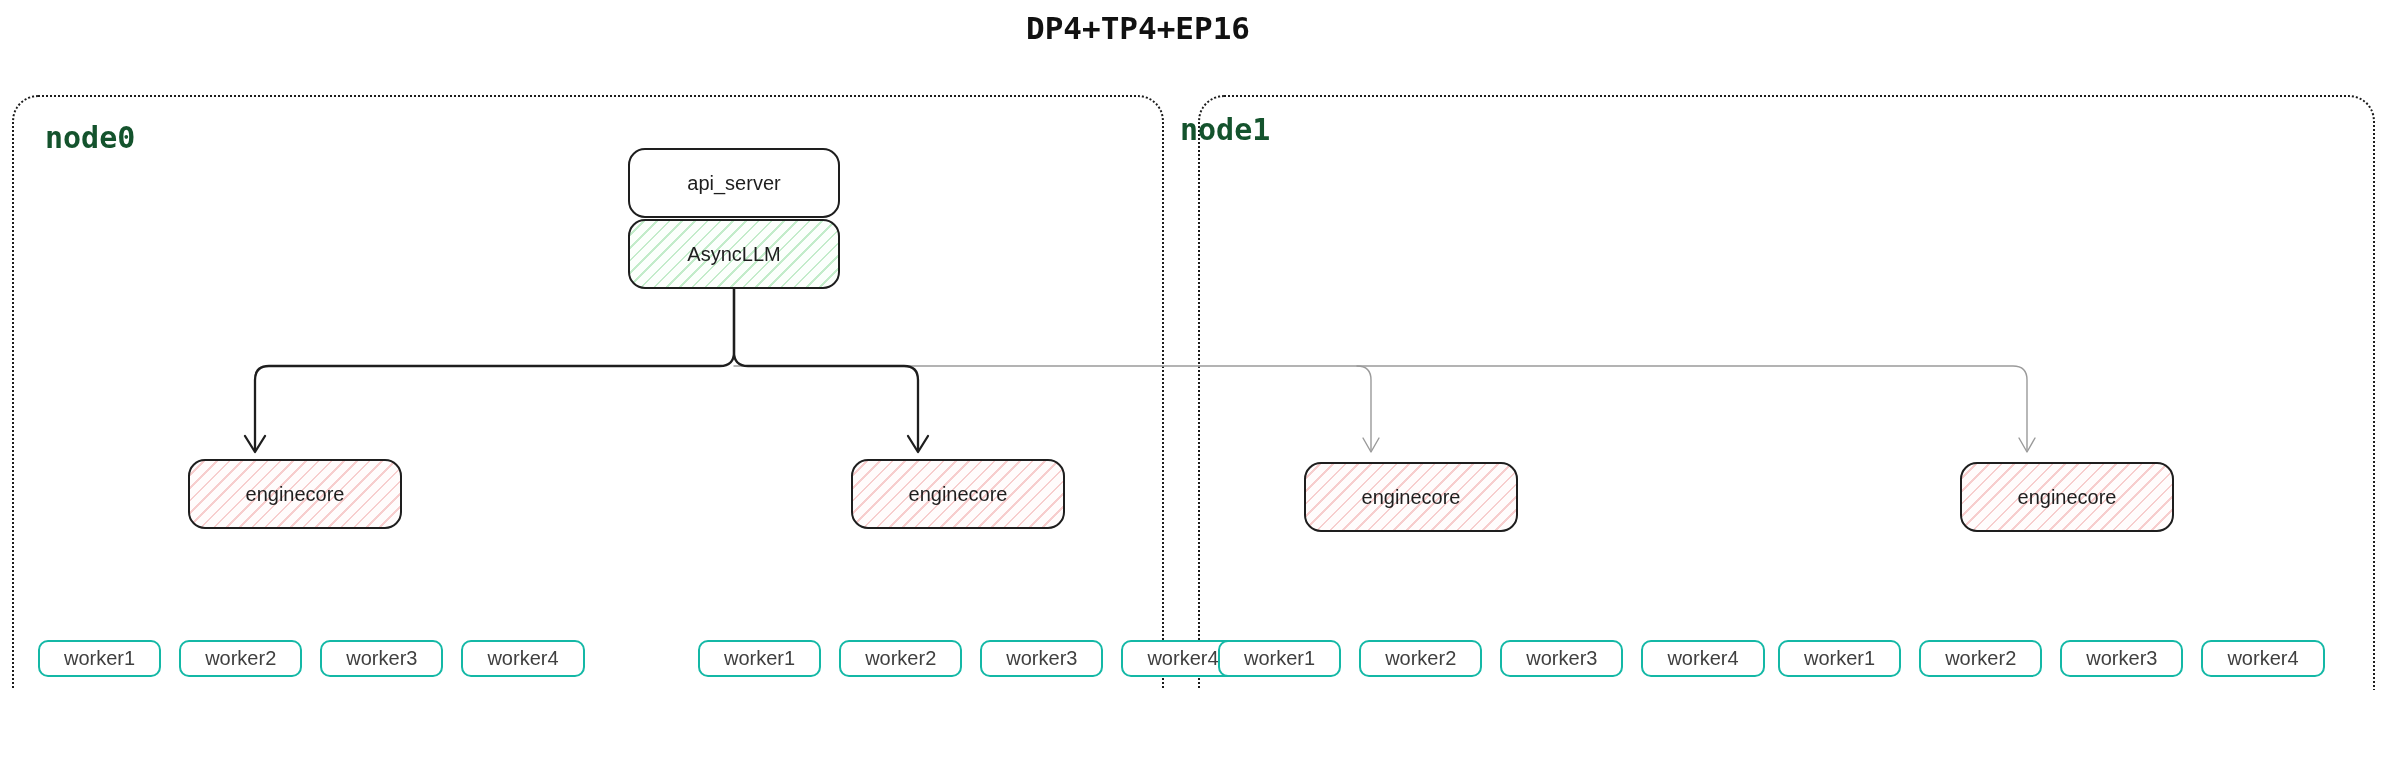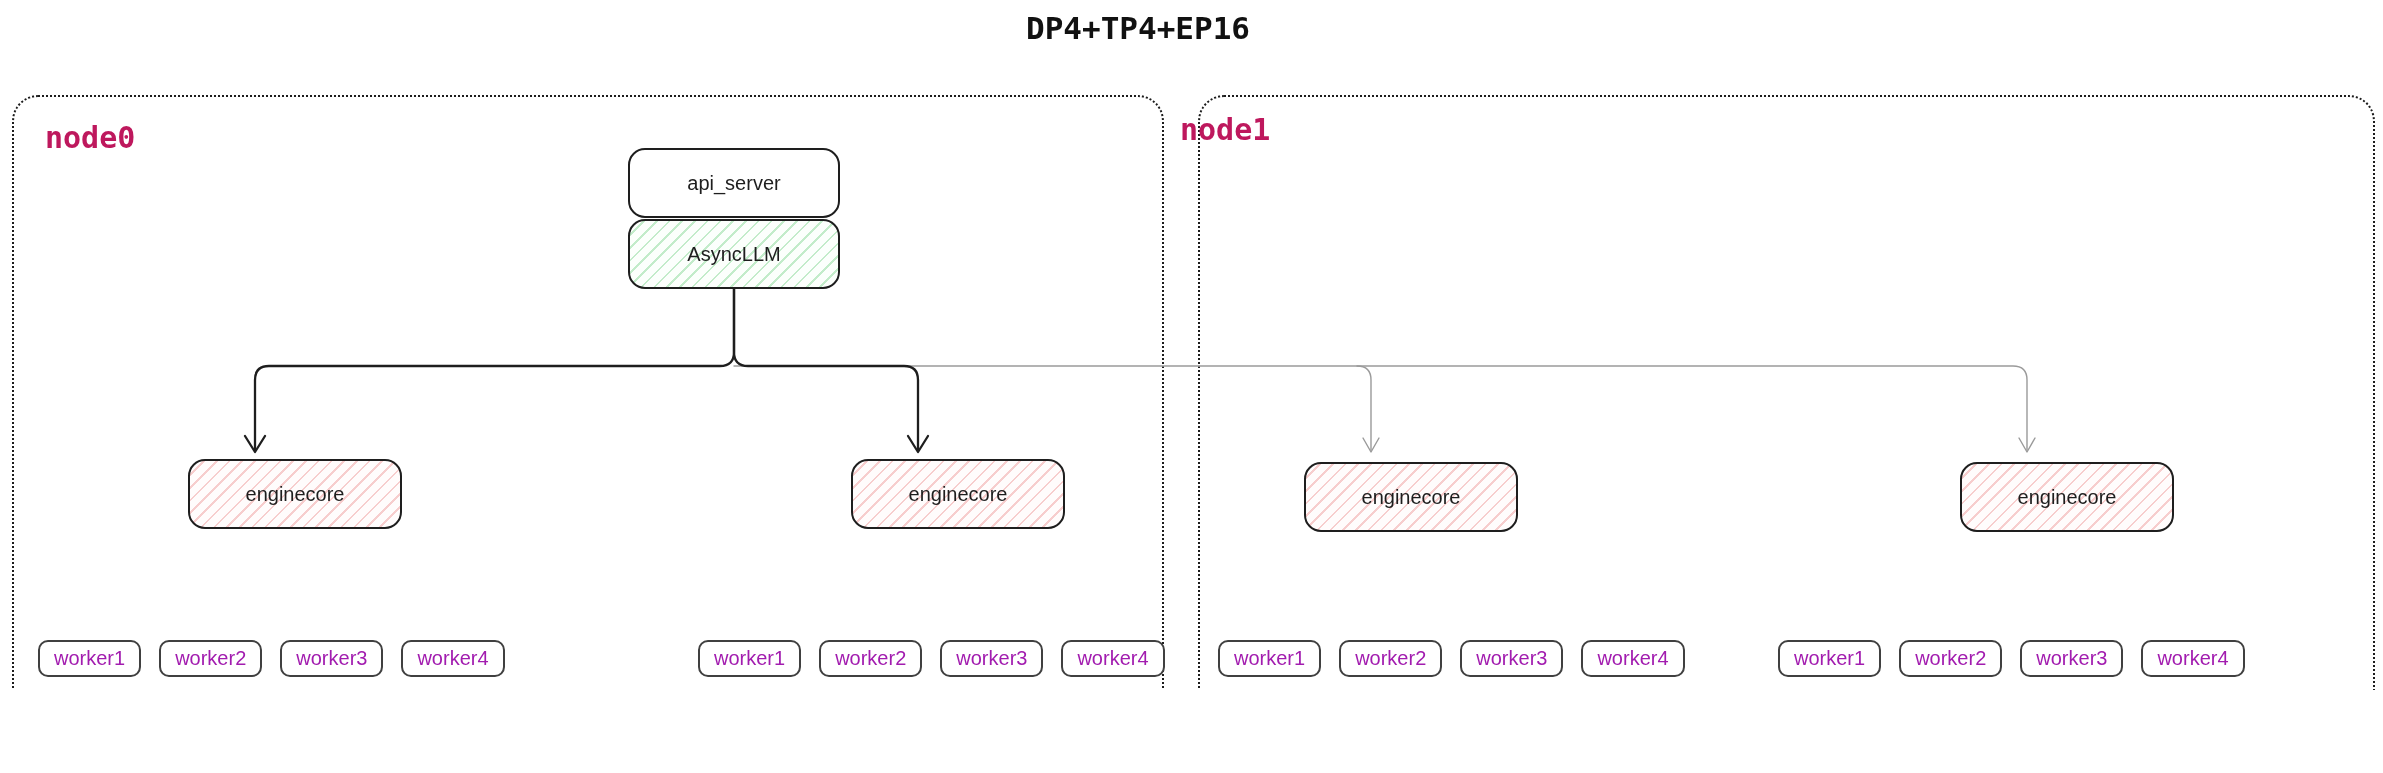--- a/index.html
+++ b/index.html
@@ -23,21 +23,21 @@
     position:absolute;
     border:2.5px dotted #1c1c1c;
     border-radius:26px;
     background:transparent;
   }
   .node-frame.node0 { left:12px;   top:95px; width:1152px; height:663px; }
   .node-frame.node1 { left:1198px; top:95px; width:1177px; height:648px; }
   .node-label {
     position:absolute;
     font-family:"DejaVu Sans Mono", monospace;
-    font-size:30px; font-weight:700; color:#be185d;
+    font-size:30px; font-weight:700; color:#14532d;
   }
   .node-label.n0 { left:45px;   top:120px; }
   .node-label.n1 { left:1180px; top:112px; }
   .shape {
     position:absolute; z-index:2;
     display:flex; align-items:center; justify-content:center;
     border:2px solid #1e1e1e;
     border-radius:17px;
     background:#ffffff;
     font-size:20px; color:#1e1e1e;
@@ -65,25 +65,25 @@
   .worker-row {
     position:absolute; top:640px; z-index:2;
     display:flex; gap:18px;
   }
   .worker-row.g1 { left:38px; }
   .worker-row.g2 { left:698px; }
   .worker-row.g3 { left:1218px; }
   .worker-row.g4 { left:1778px; }
   .worker {
     display:inline-flex; align-items:center; justify-content:center;
-    border:2px solid #404040;
+    border:2px solid #14b8a6;
     border-radius:10px;
     background:#ffffff;
-    padding:5px 14px;
-    font-size:20px; color:#a21caf;
+    padding:5px 24px;
+    font-size:20px; color:#404040;
     white-space:nowrap;
   }
   svg.connectors {
     position:absolute; left:0; top:0; z-index:1;
     pointer-events:none;
   }
 </style>
 </head>
 <body>
 

